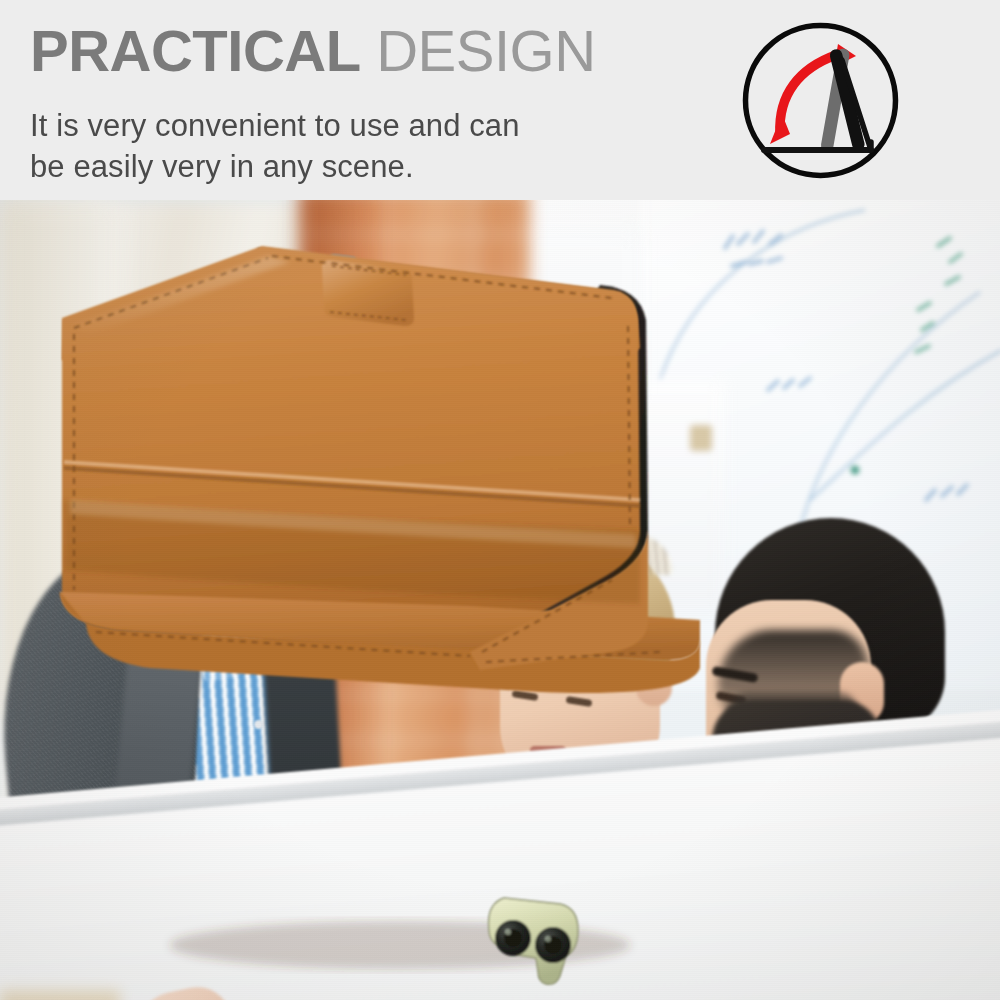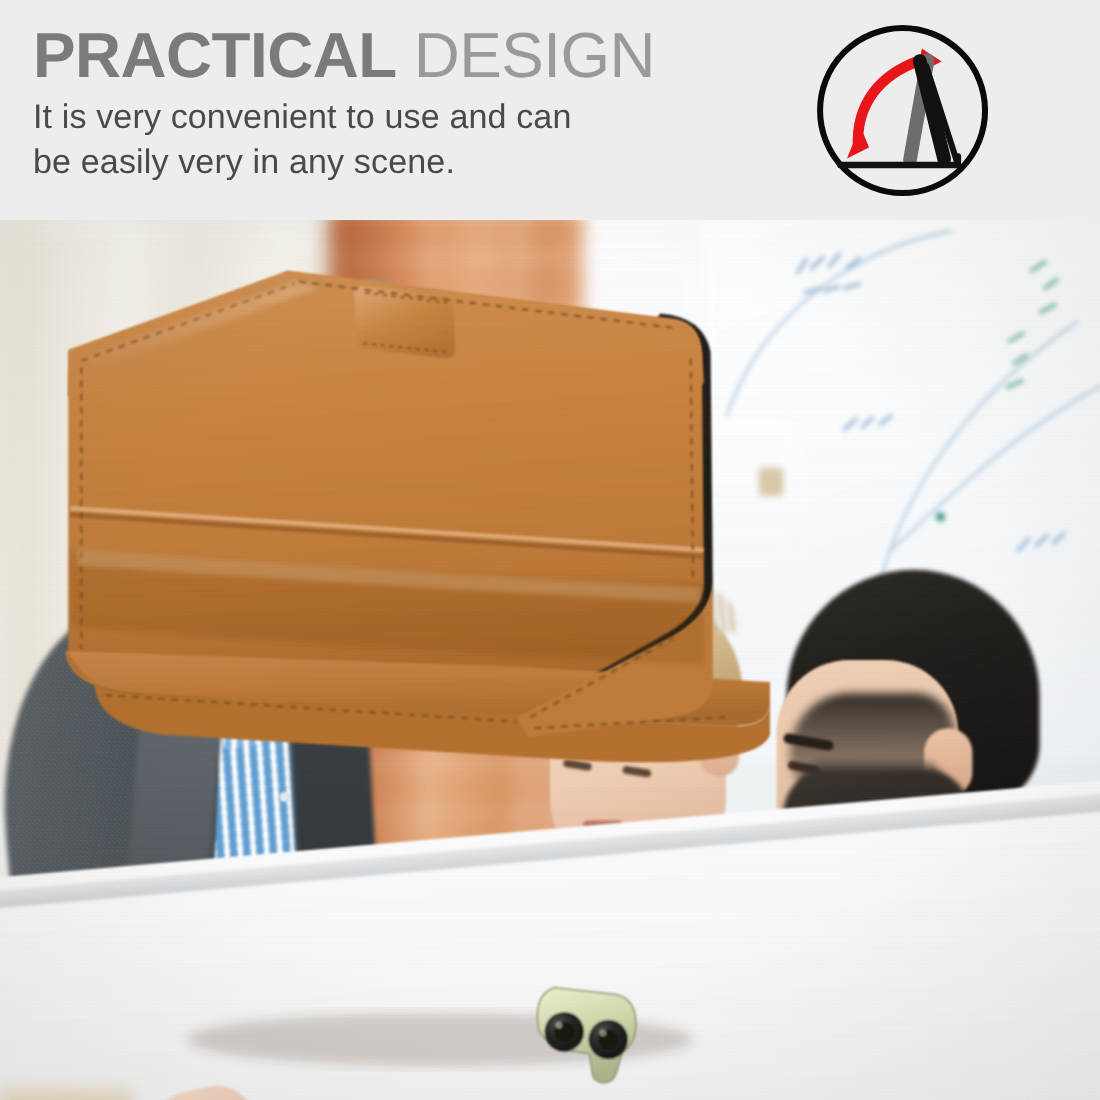--- a/index.html
+++ b/index.html
@@ -18,21 +18,21 @@
     background:#ededed;
   }
   .header-text { position:absolute; left:30px; top:20px; width:660px; }
   .title {
     font-size:58px; line-height:62px; letter-spacing:-0.5px;
     white-space:nowrap;
   }
   .title .w1 { color:#7b7b7b; font-weight:bold; }
   .title .w2 { color:#9a9a9a; font-weight:normal; }
   .subtitle {
-    margin-top:3px;
+    margin-top:23px;
     font-size:31px; line-height:41px; font-weight:300;
     color:#4a4a4a; letter-spacing:0.1px;
   }
   .subtitle span { display:block; }
 
   
   .badge { position:absolute; left:742px; top:22px; width:157px; height:157px; }
   .badge svg { display:block; width:157px; height:157px; }
 
   

